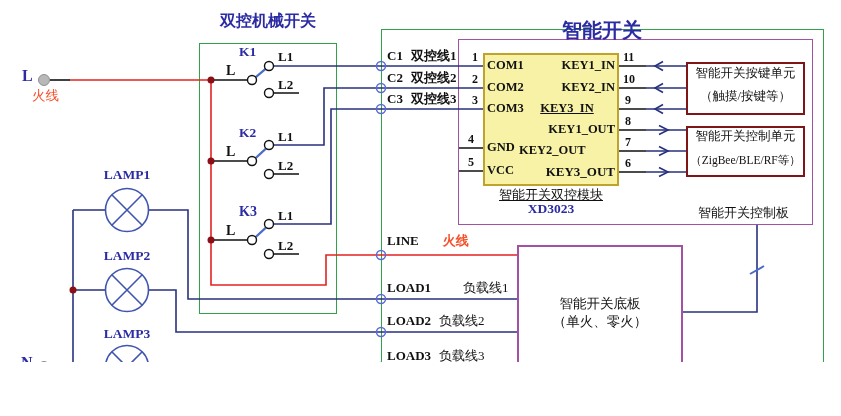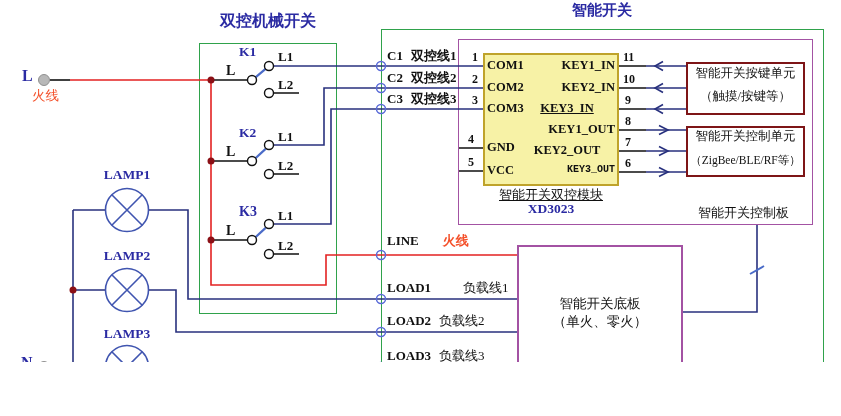--- a/index.html
+++ b/index.html
@@ -107,21 +107,21 @@
       <circle cx="127" cy="290" r="21.5"></circle>
       <path d="M111.8 274.8 L142.2 305.2 M142.2 274.8 L111.8 305.2"></path>
     </g>
     <g stroke="#4055b0" stroke-width="1.6" fill="none">
       <circle cx="127" cy="367" r="21.5"></circle>
       <path d="M111.8 351.8 L142.2 382.2 M142.2 351.8 L111.8 382.2"></path>
     </g>
   </svg>
 
   <div class="lb b navy c" style="left:199px;top:13px;width:138px;font-size:16px;">双控机械开关</div>
-  <div class="lb b navy c" style="left:512px;top:3px;width:180px;font-size:15px;">智能开关</div>
+  <div class="lb b navy c" style="left:512px;top:20px;width:180px;font-size:20px;">智能开关</div>
 
   <span class="lb b navy" style="left:22px;top:68px;font-size:16px;">L</span>
   <span class="lb redtx" style="left:32px;top:89px;font-size:13.5px;">火线</span>
   <span class="lb b navy" style="left:21px;top:355px;font-size:16px;">N</span>
   <span class="lb" style="left:32px;top:377px;font-size:13.5px;">零线</span>
 
   <div class="lb b navy c" style="left:77px;top:168px;width:100px;font-size:13.5px;">LAMP1</div>
   <div class="lb b navy c" style="left:77px;top:249px;width:100px;font-size:13.5px;">LAMP2</div>
   <div class="lb b navy c" style="left:77px;top:327px;width:100px;font-size:13.5px;">LAMP3</div>
 
@@ -171,22 +171,22 @@
 
   <span class="lb b" style="left:487px;top:59px;font-size:12.5px;">COM1</span>
   <span class="lb b" style="left:487px;top:81px;font-size:12.5px;">COM2</span>
   <span class="lb b" style="left:487px;top:102px;font-size:12.5px;">COM3</span>
   <span class="lb b" style="left:487px;top:141px;font-size:12.5px;">GND</span>
   <span class="lb b" style="left:487px;top:164px;font-size:12.5px;">VCC</span>
   <div class="lb b" style="left:519px;top:59px;width:96px;text-align:right;font-size:12.5px;">KEY1_IN</div>
   <div class="lb b" style="left:519px;top:81px;width:96px;text-align:right;font-size:12.5px;">KEY2_IN</div>
   <div class="lb b" style="left:519px;top:102px;width:96px;text-align:center;font-size:12.5px;text-decoration:underline;">KEY3_IN</div>
   <div class="lb b" style="left:519px;top:123px;width:96px;text-align:right;font-size:12.5px;">KEY1_OUT</div>
-  <div class="lb b" style="left:519px;top:144px;width:96px;text-align:center;font-size:12.5px;">KEY2_OUT</div>
-  <div class="lb b" style="left:519px;top:165px;width:96px;text-align:right;font-size:10px;font-family:Liberation Mono, monospace;">KEY3_OUT</div>
+  <div class="lb b" style="left:519px;top:144px;width:96px;text-align:left;font-size:12.5px;">KEY2_OUT</div>
+  <div class="lb b" style="left:519px;top:165px;width:96px;text-align:right;font-size:13px;">KEY3_OUT</div>
 
   <div class="lb b" style="left:462px;top:51px;width:16px;text-align:right;font-size:12px;">1</div>
   <div class="lb b" style="left:462px;top:73px;width:16px;text-align:right;font-size:12px;">2</div>
   <div class="lb b" style="left:462px;top:94px;width:16px;text-align:right;font-size:12px;">3</div>
   <div class="lb b" style="left:458px;top:133px;width:16px;text-align:right;font-size:12px;">4</div>
   <div class="lb b" style="left:458px;top:156px;width:16px;text-align:right;font-size:12px;">5</div>
   <span class="lb b" style="left:623px;top:51px;font-size:12px;">11</span>
   <span class="lb b" style="left:623px;top:73px;font-size:12px;">10</span>
   <span class="lb b" style="left:625px;top:94px;font-size:12px;">9</span>
   <span class="lb b" style="left:625px;top:115px;font-size:12px;">8</span>

